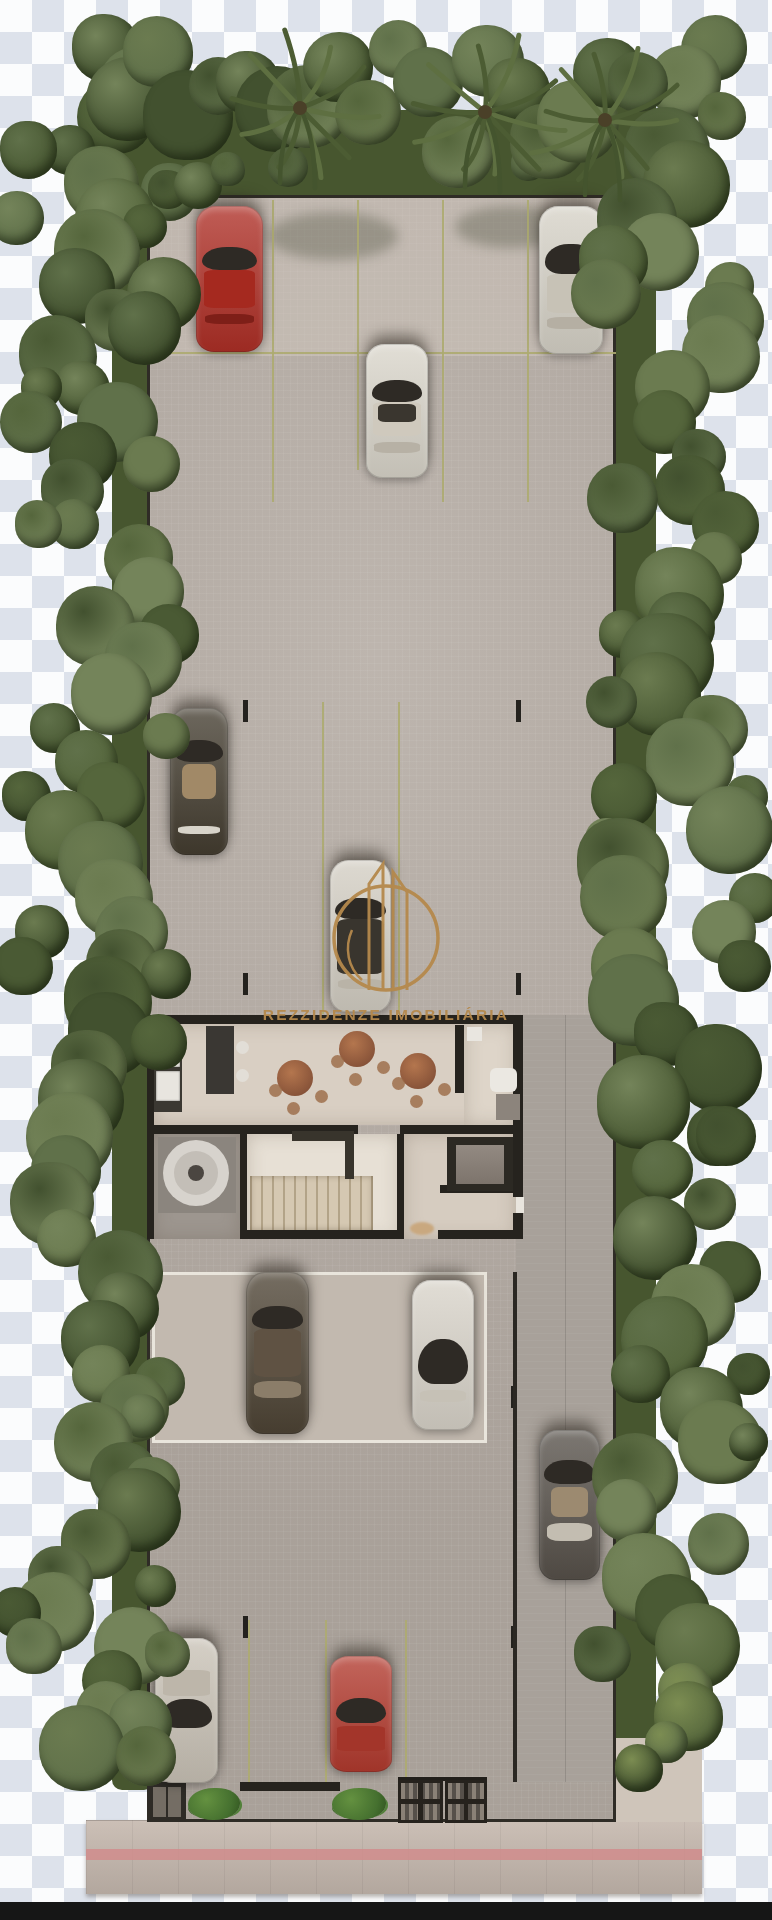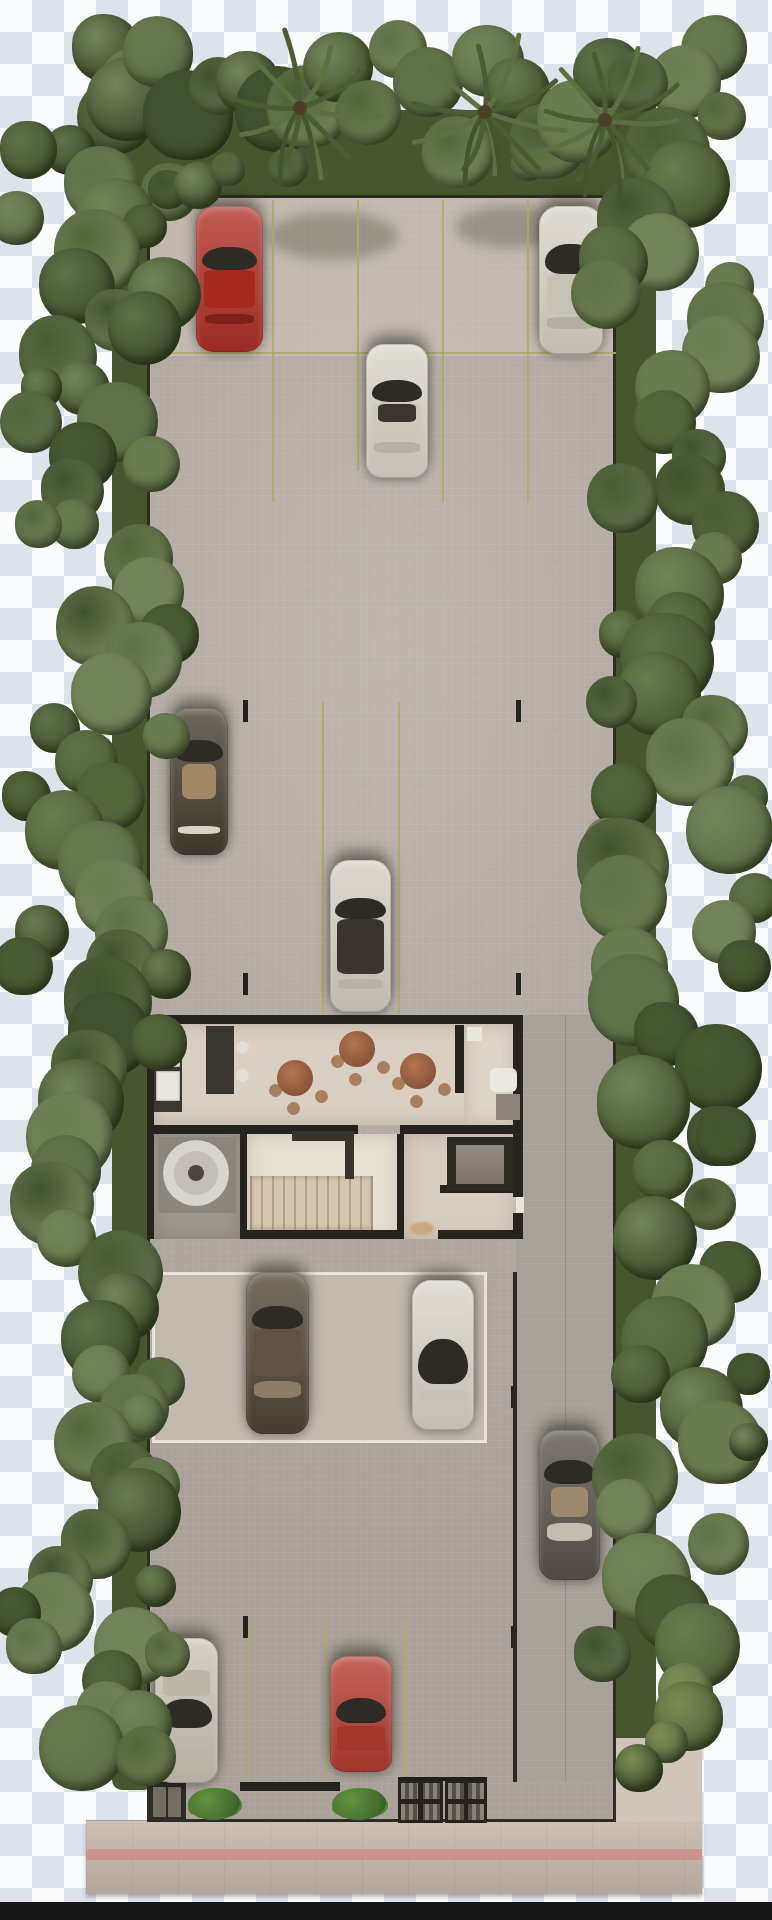--- a/index.html
+++ b/index.html
@@ -80,20 +80,29 @@
   <div class="tint" style="left:150px;top:198px;width:463px;height:158px;background:rgba(216,206,194,.40);z-index:2;"></div>
   <div class="lane" style="left:516px;top:1015px;width:97px;height:767px;"></div>
   <div class="tint" style="left:565px;top:1015px;width:1px;height:767px;background:rgba(0,0,0,.12);z-index:3;"></div>
   <div class="wall" style="left:513px;top:1272px;width:4px;height:510px;background:#2b2823;"></div>
 
   <div class="covered" style="left:152px;top:1272px;width:335px;height:171px;"></div>
 
   <div class="pshadow" style="left:268px;top:212px;width:130px;height:48px;"></div>
   <div class="pshadow" style="left:455px;top:206px;width:112px;height:42px;"></div>
 
+  <div class="logo" style="left:246px;top:842px;width:280px;height:190px;">
+    <svg width="280" height="190" viewBox="0 0 280 190">
+      <circle class="stroke" cx="140" cy="96" r="52" stroke-width="3.5"></circle>
+      <path class="stroke" stroke-width="3" d="M123,148 L123,42 L137,22 L137,148"></path>
+      <path class="stroke" stroke-width="3" d="M147,148 L147,30 L161,50 L161,148"></path>
+      <path class="stroke" stroke-width="2.5" d="M116,138 C102,126 98,106 106,88"></path>
+      <text x="140" y="178" text-anchor="middle" font-size="15.5" letter-spacing="2.2">REZZIDENZE IMOBILIÁRIA</text>
+    </svg>
+  </div>
 
   <div class="bottombar" style="top:1902px;height:18px;"></div>
 <div class="floor" style="left: 154px; top: 1024px; width: 362px; height: 101px; background: rgb(217, 207, 195);"></div>
     <div class="floor" style="left: 464px; top: 1024px; width: 52px; height: 101px; background: rgb(222, 213, 201);"></div>
     <div class="floor" style="left: 247px; top: 1134px; width: 153px; height: 105px; background: rgb(231, 224, 213);"></div>
     <div class="floor" style="left: 404px; top: 1134px; width: 112px; height: 105px; background: rgb(214, 204, 192);"></div>
     <div class="floor" style="left: 154px; top: 1134px; width: 86px; height: 105px; background: rgb(157, 150, 143);"></div>
     <div class="yline" style="left: 272px; top: 200px; width: 2px; height: 152px;"></div>
     <div class="yline" style="left: 357px; top: 200px; width: 2px; height: 152px;"></div>
     <div class="yline" style="left: 442px; top: 200px; width: 2px; height: 152px;"></div>

